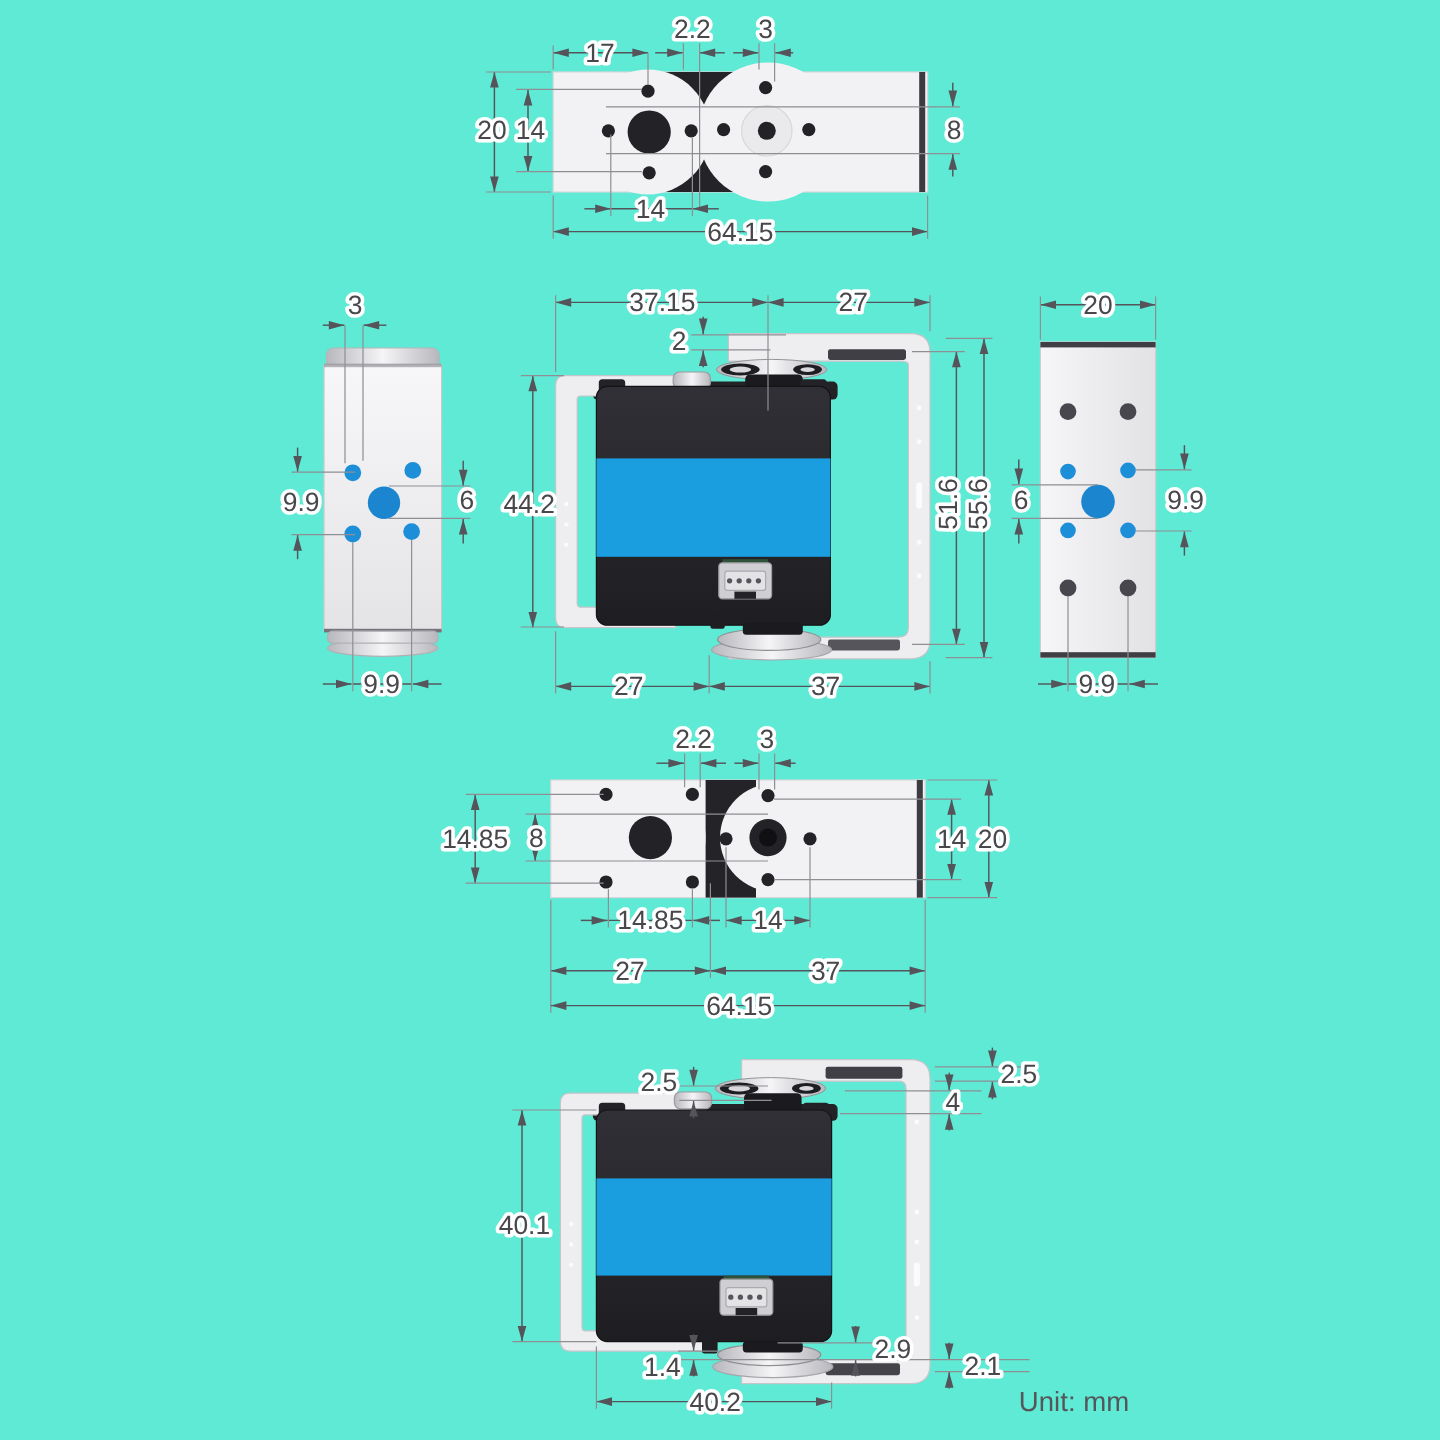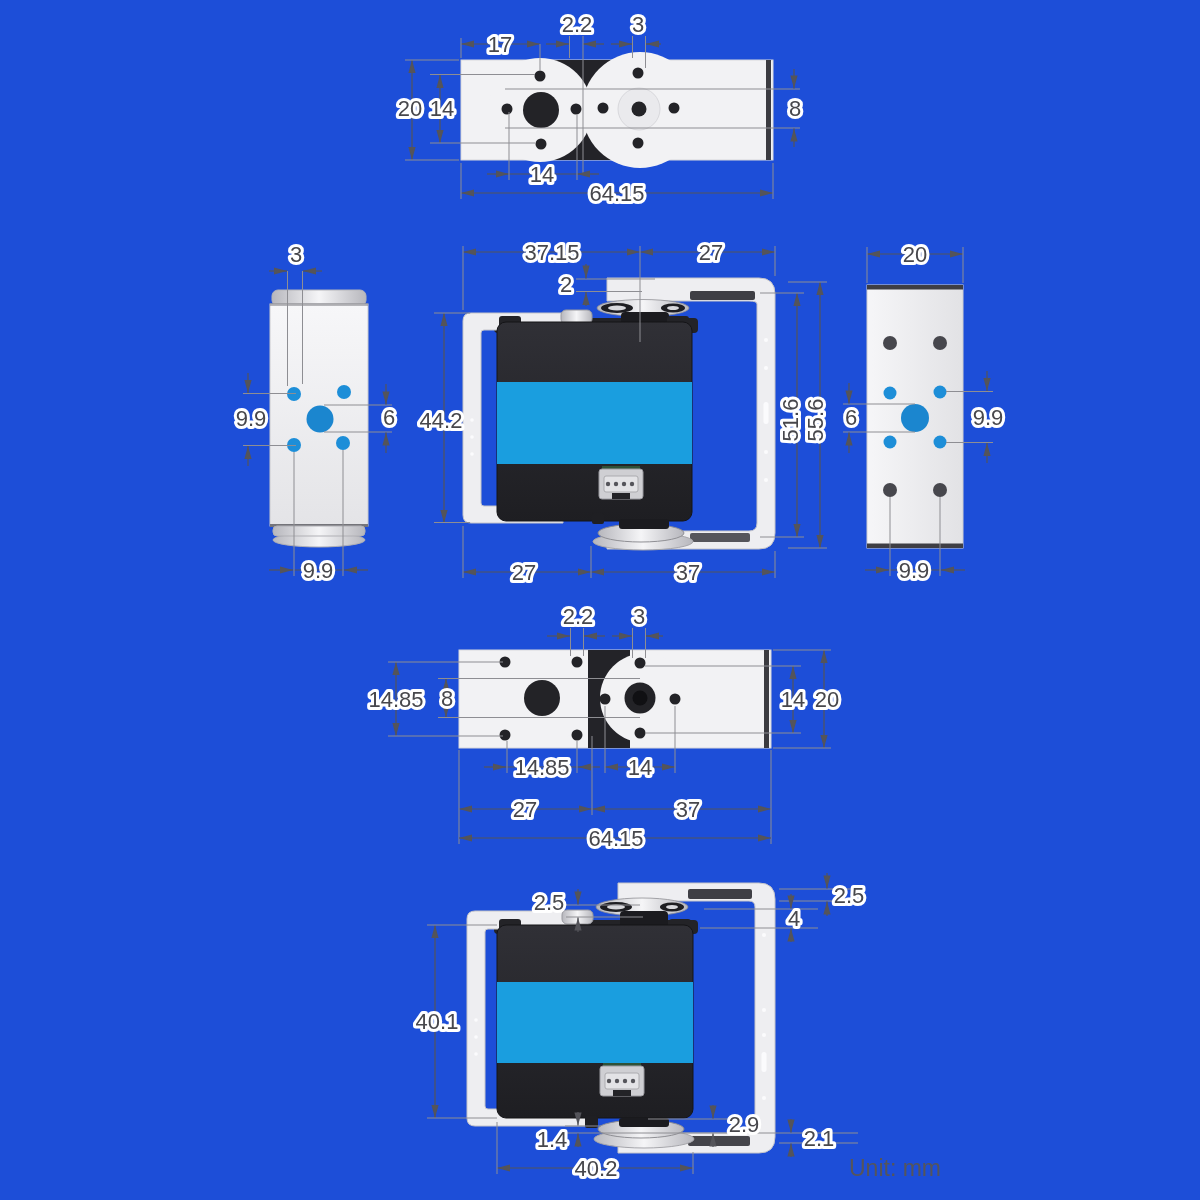--- a/index.html
+++ b/index.html
@@ -1,16 +1,16 @@
 <!DOCTYPE html>
 <html><head>
 <meta charset="utf-8">
 <style>
   html,body{margin:0;padding:0;background:#ffffff;}
-  #canvas{width:1200px;height:1200px;position:relative;background:#1d4ed8;}
+  #canvas{width:1200px;height:1200px;position:relative;background:#5eead4;}
   svg{display:block;}
   .dim{stroke:#54545a;stroke-width:1.2;fill:none;}
   .ext{stroke:#8e8e93;stroke-width:1;fill:none;}
   .lbl{font-family:"Liberation Sans",sans-serif;font-size:22px;fill:#47474c;
        paint-order:stroke;stroke:#ffffff;stroke-width:6px;stroke-linejoin:round;
        text-anchor:middle;dominant-baseline:central;}
   .unit{font-family:"Liberation Sans",sans-serif;font-size:23px;fill:#55555a;
        text-anchor:middle;dominant-baseline:central;}
   .plate{fill:#f2f2f4;stroke:#d7d7db;stroke-width:1;}
   .cut{fill:#f2f2f4;}

